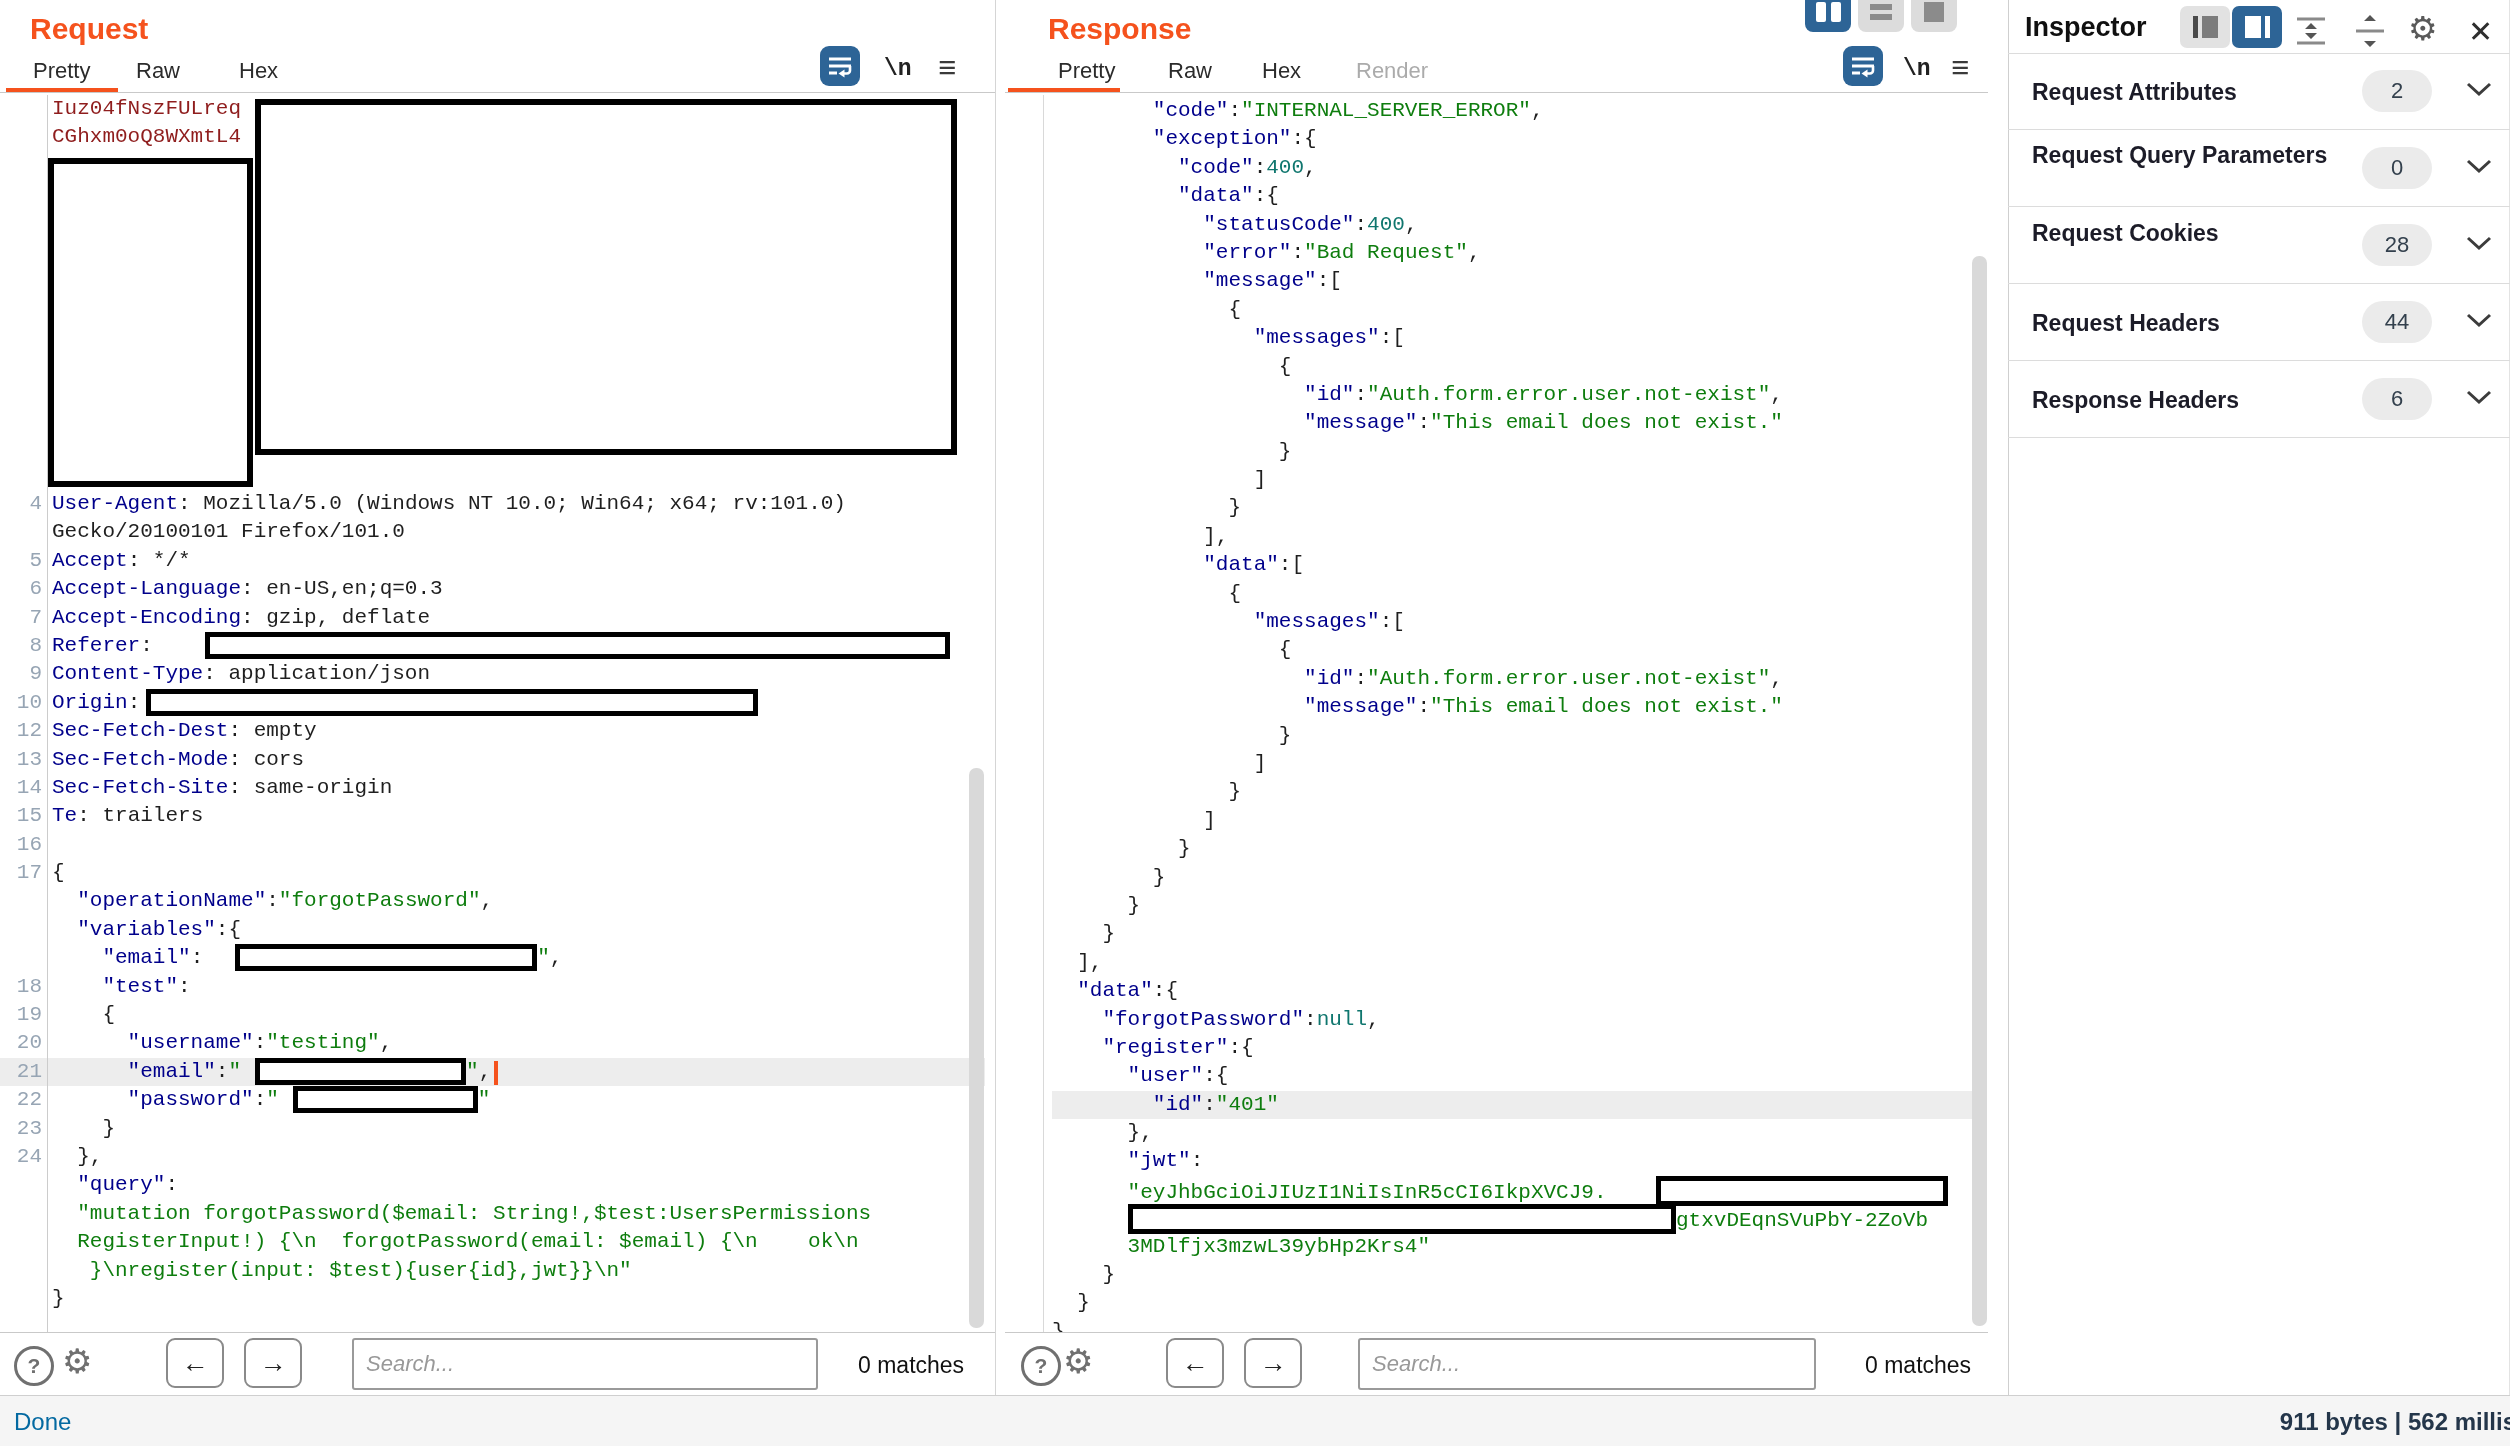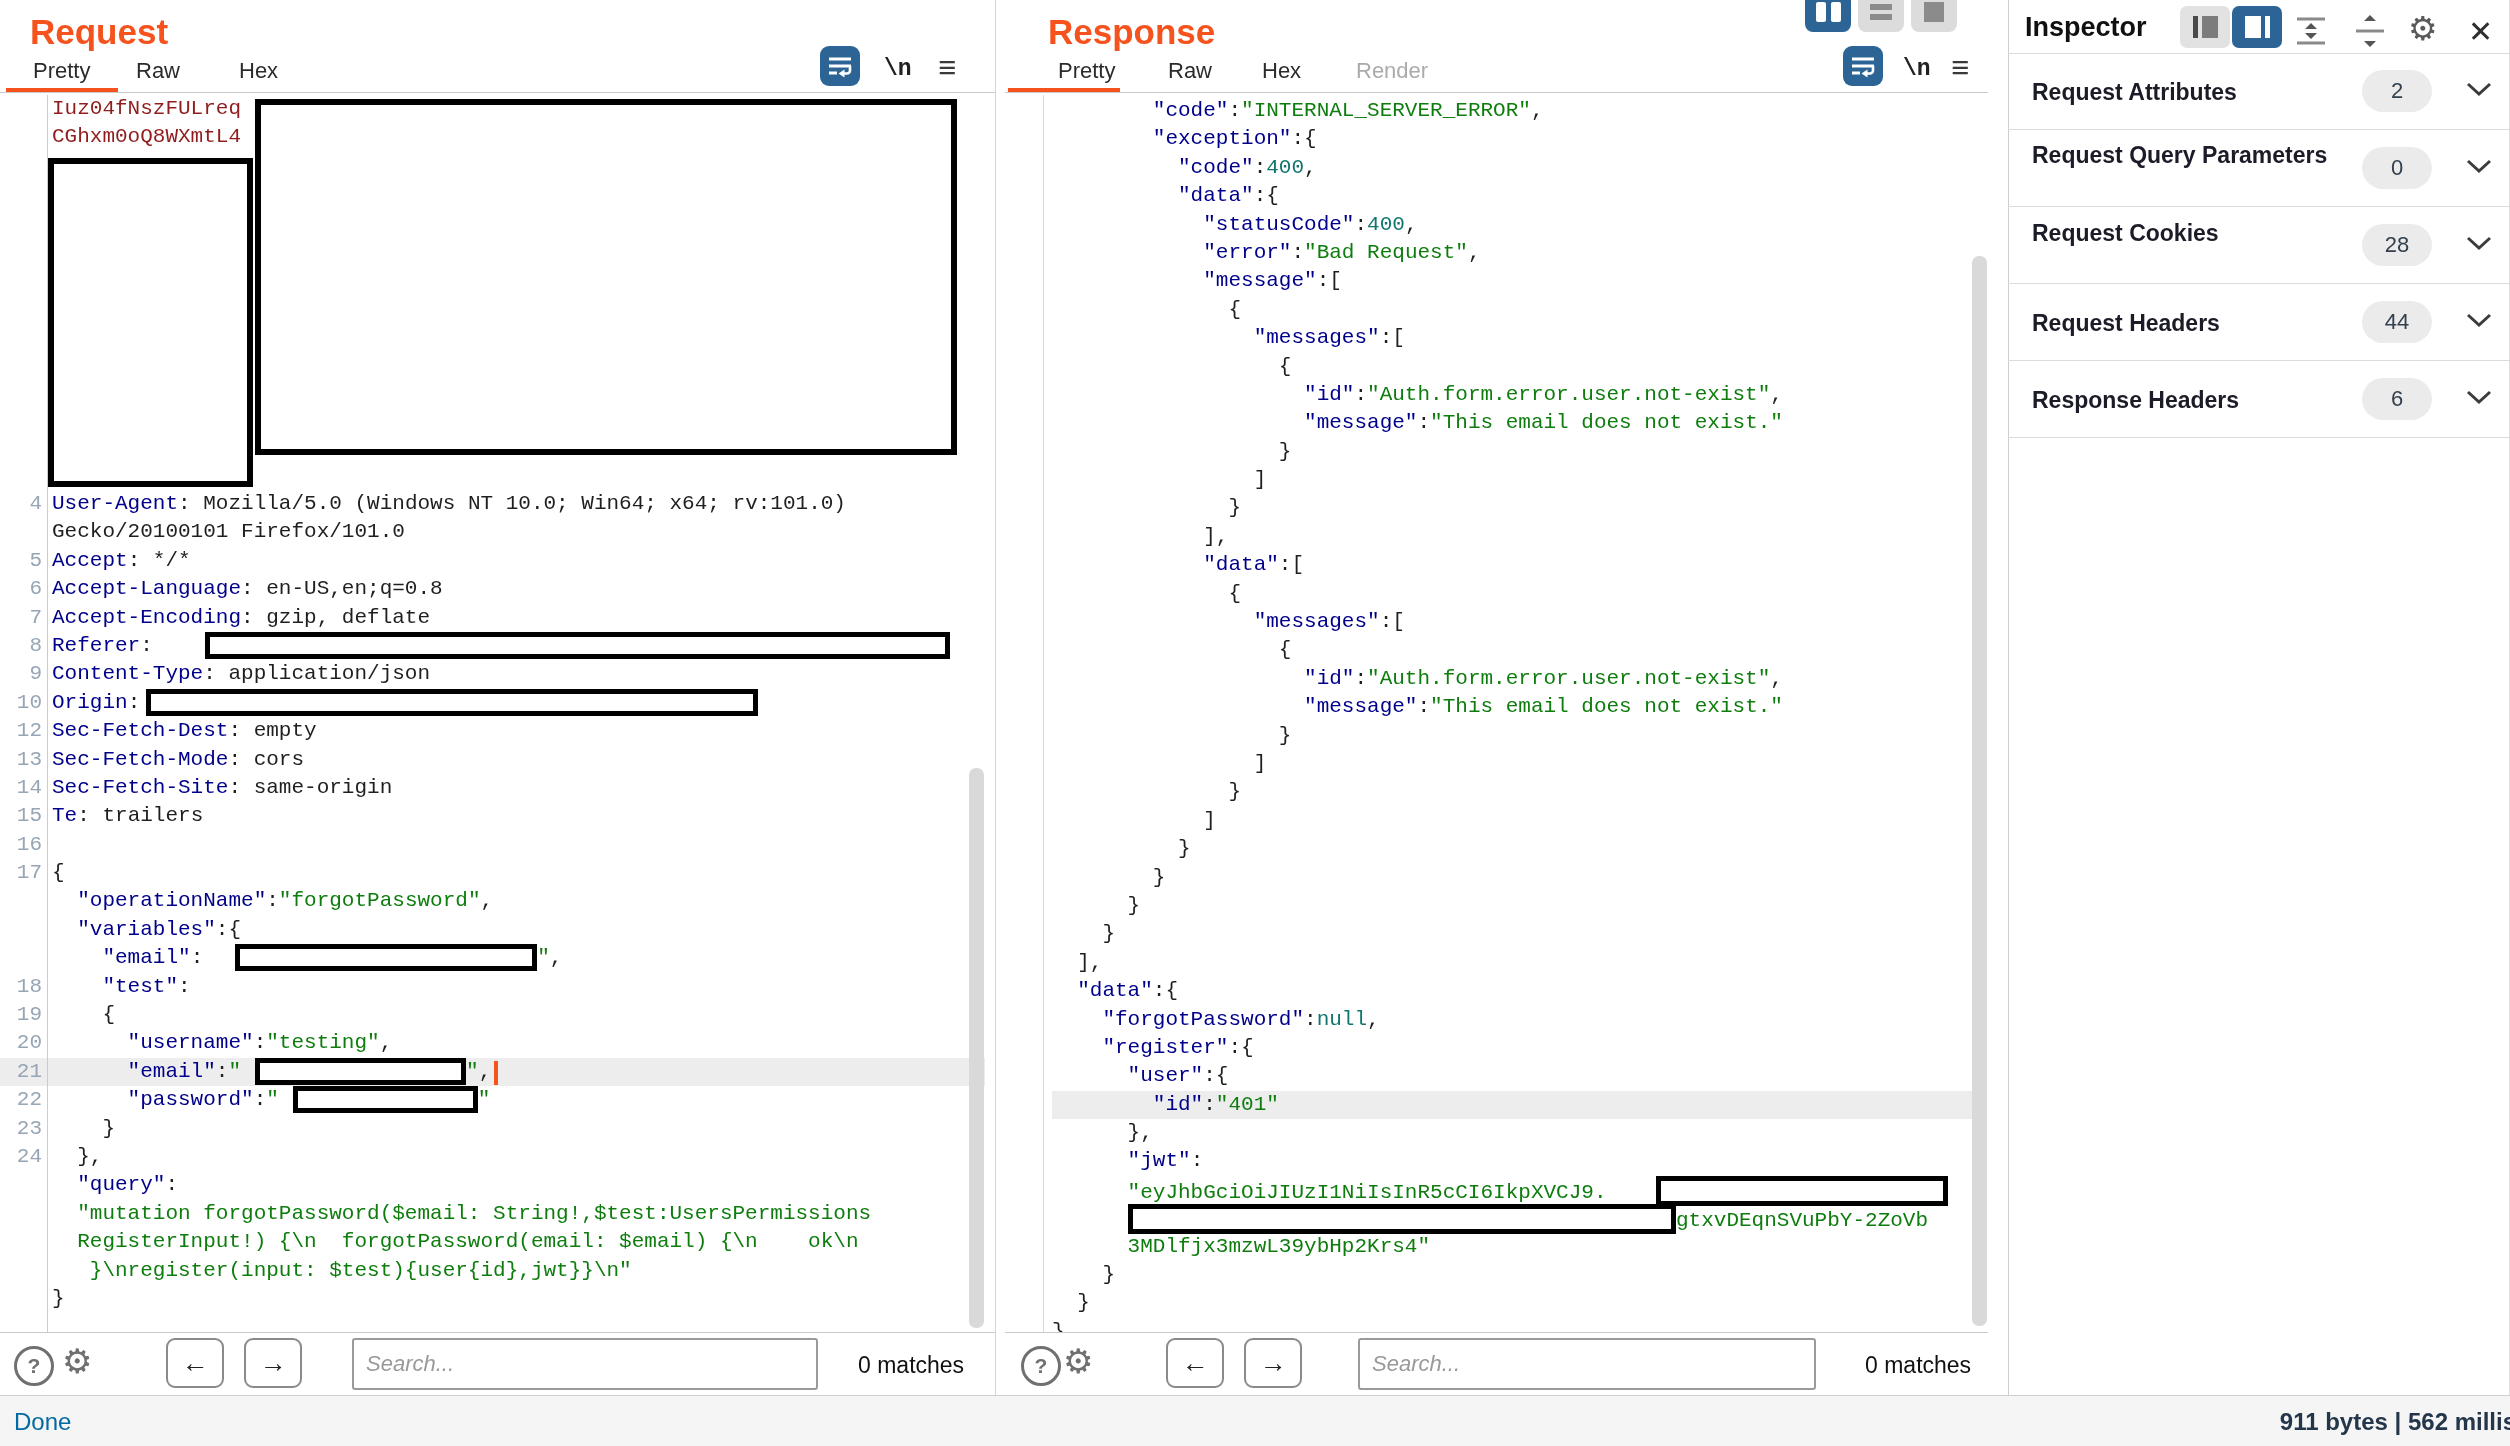--- a/index.html
+++ b/index.html
@@ -1,19 +1,19 @@
 <!DOCTYPE html>
 <html><head>
 <meta charset="utf-8">
 <style>
   html,body{margin:0;padding:0;}
   body{width:2510px;height:1446px;position:relative;overflow:hidden;background:#fff;
        font-family:"Liberation Sans",sans-serif;color:#1f1f1f;}
   .abs{position:absolute;}
-  .panel-title{font-size:35px;font-weight:bold;color:#f5521d;}
+  .panel-title{font-size:30px;font-weight:bold;color:#f5521d;}
   .tab{font-size:22px;color:#2b2b2b;cursor:default;}
   .tab.disabled{color:#ababab;}
   .tab-underline{height:5px;background:#f5521d;}
   .hline{background:#c9c9c9;height:1px;}
   .vline{background:#d5d5d5;width:1px;}
 
   
   .code-area{position:absolute;font-family:"Liberation Mono","DejaVu Sans Mono",monospace;
              font-size:21px;}
   .code-row{height:28.4px;line-height:28.4px;white-space:pre;}
@@ -95,21 +95,21 @@
 
   <div class="abs" style="left:0;top:95px;width:995px;height:1237px;overflow:hidden;">
     <div class="code-area" style="left:0;top:0;width:985px;">
         <div class="code-row"><span class="gut"></span><span class="c-r">Iuz04fNszFULreq</span></div>
         <div class="code-row"><span class="gut"></span><span class="c-r">CGhxm0oQ8WXmtL4</span></div>
       </div>
     <div class="code-area" style="left:0;top:395px;width:985px;">
         <div class="code-row"><span class="gut">4</span><span class="c-h">User-Agent</span><span class="c-p">:</span><span class="c-v"> Mozilla/5.0 (Windows NT 10.0; Win64; x64; rv:101.0)</span></div>
         <div class="code-row"><span class="gut"></span><span class="c-v">Gecko/20100101 Firefox/101.0</span></div>
         <div class="code-row"><span class="gut">5</span><span class="c-h">Accept</span><span class="c-p">:</span><span class="c-v"> */*</span></div>
-        <div class="code-row"><span class="gut">6</span><span class="c-h">Accept-Language</span><span class="c-p">:</span><span class="c-v"> en-US,en;q=0.8</span></div>
+        <div class="code-row"><span class="gut">6</span><span class="c-h">Accept-Language</span><span class="c-p">:</span><span class="c-v"> en-US,en;q=0.3</span></div>
         <div class="code-row"><span class="gut">7</span><span class="c-h">Accept-Encoding</span><span class="c-p">:</span><span class="c-v"> gzip, deflate</span></div>
         <div class="code-row"><span class="gut">8</span><span class="c-h">Referer</span><span class="c-p">:</span><span class="redact" style="width: 745px; margin-left: 52px;"></span></div>
         <div class="code-row"><span class="gut">9</span><span class="c-h">Content-Type</span><span class="c-p">:</span><span class="c-v"> application/json</span></div>
         <div class="code-row"><span class="gut">10</span><span class="c-h">Origin</span><span class="c-p">:</span><span class="redact" style="width: 612px; margin-left: 6px;"></span></div>
         <div class="code-row"><span class="gut">12</span><span class="c-h">Sec-Fetch-Dest</span><span class="c-p">:</span><span class="c-v"> empty</span></div>
         <div class="code-row"><span class="gut">13</span><span class="c-h">Sec-Fetch-Mode</span><span class="c-p">:</span><span class="c-v"> cors</span></div>
         <div class="code-row"><span class="gut">14</span><span class="c-h">Sec-Fetch-Site</span><span class="c-p">:</span><span class="c-v"> same-origin</span></div>
         <div class="code-row"><span class="gut">15</span><span class="c-h">Te</span><span class="c-p">:</span><span class="c-v"> trailers</span></div>
         <div class="code-row"><span class="gut">16</span></div>
         <div class="code-row"><span class="gut">17</span><span class="c-p">{</span></div>

